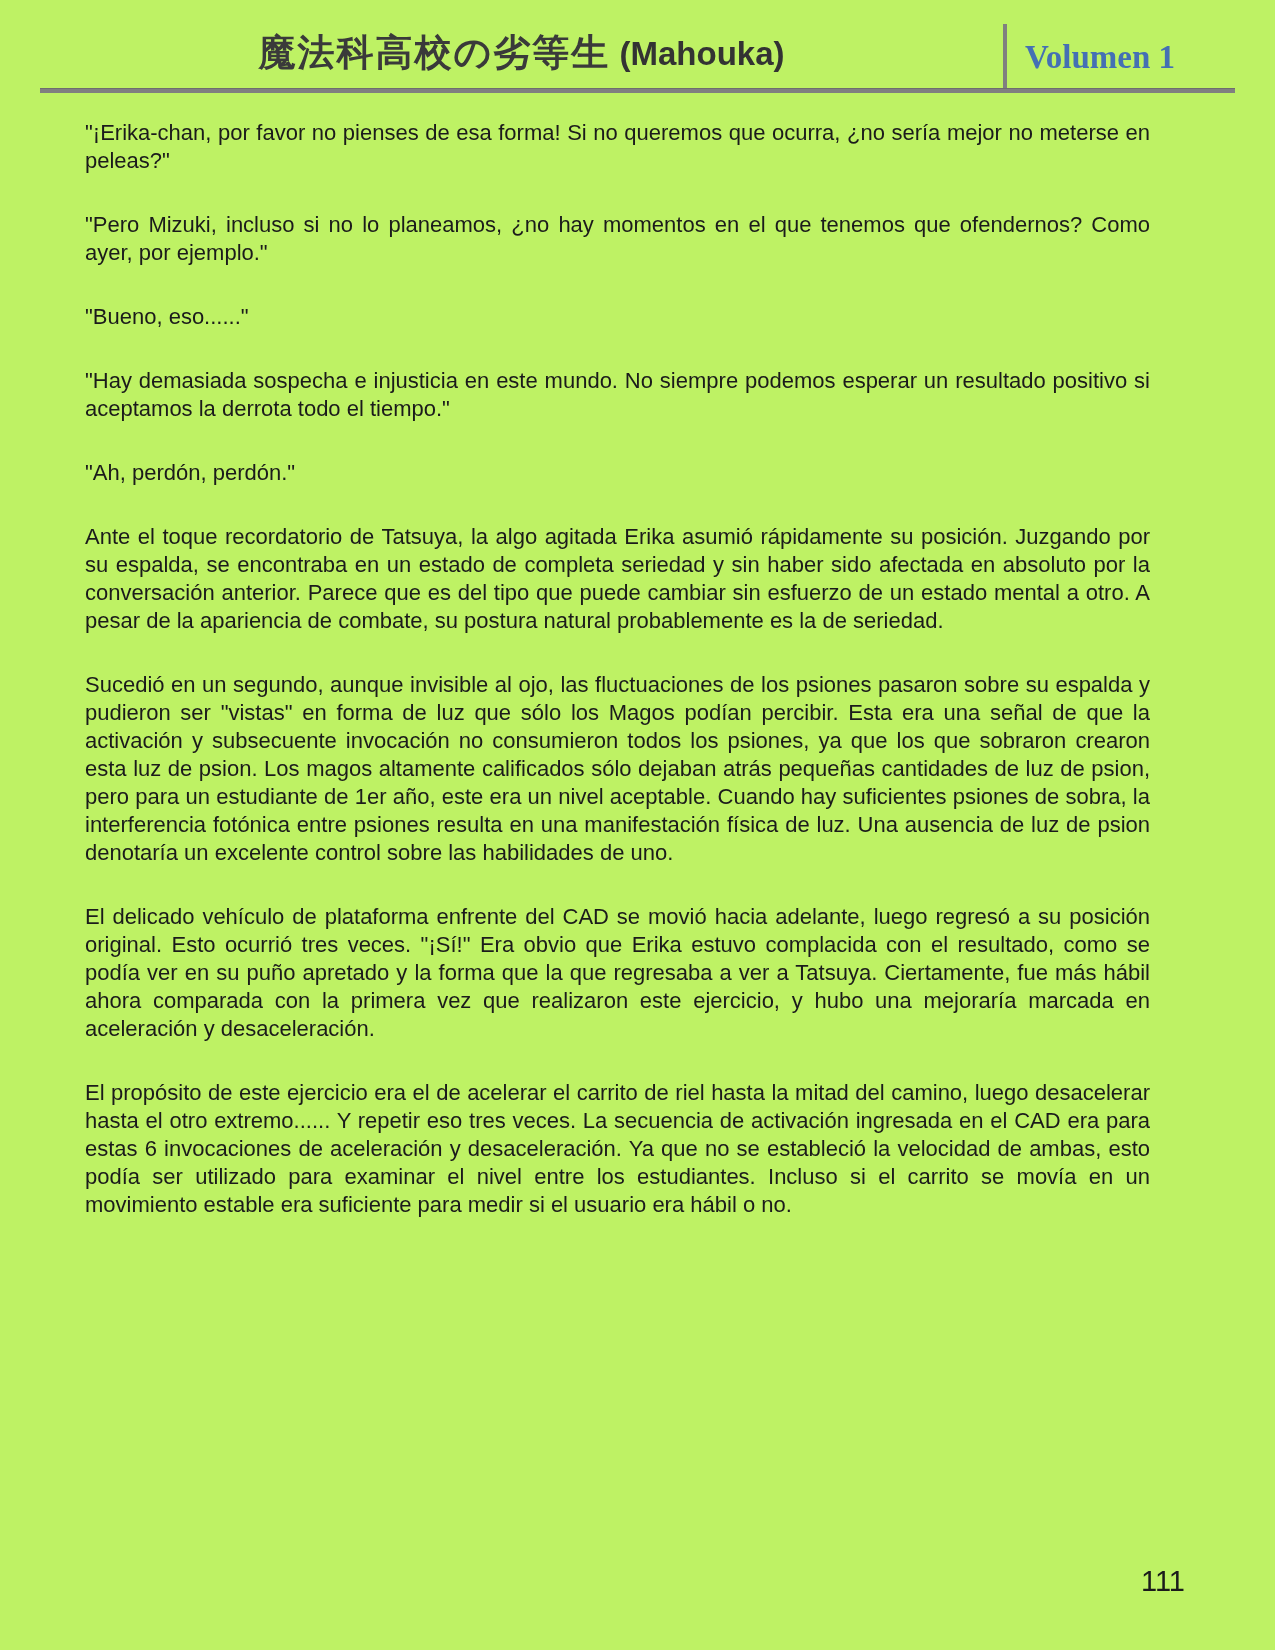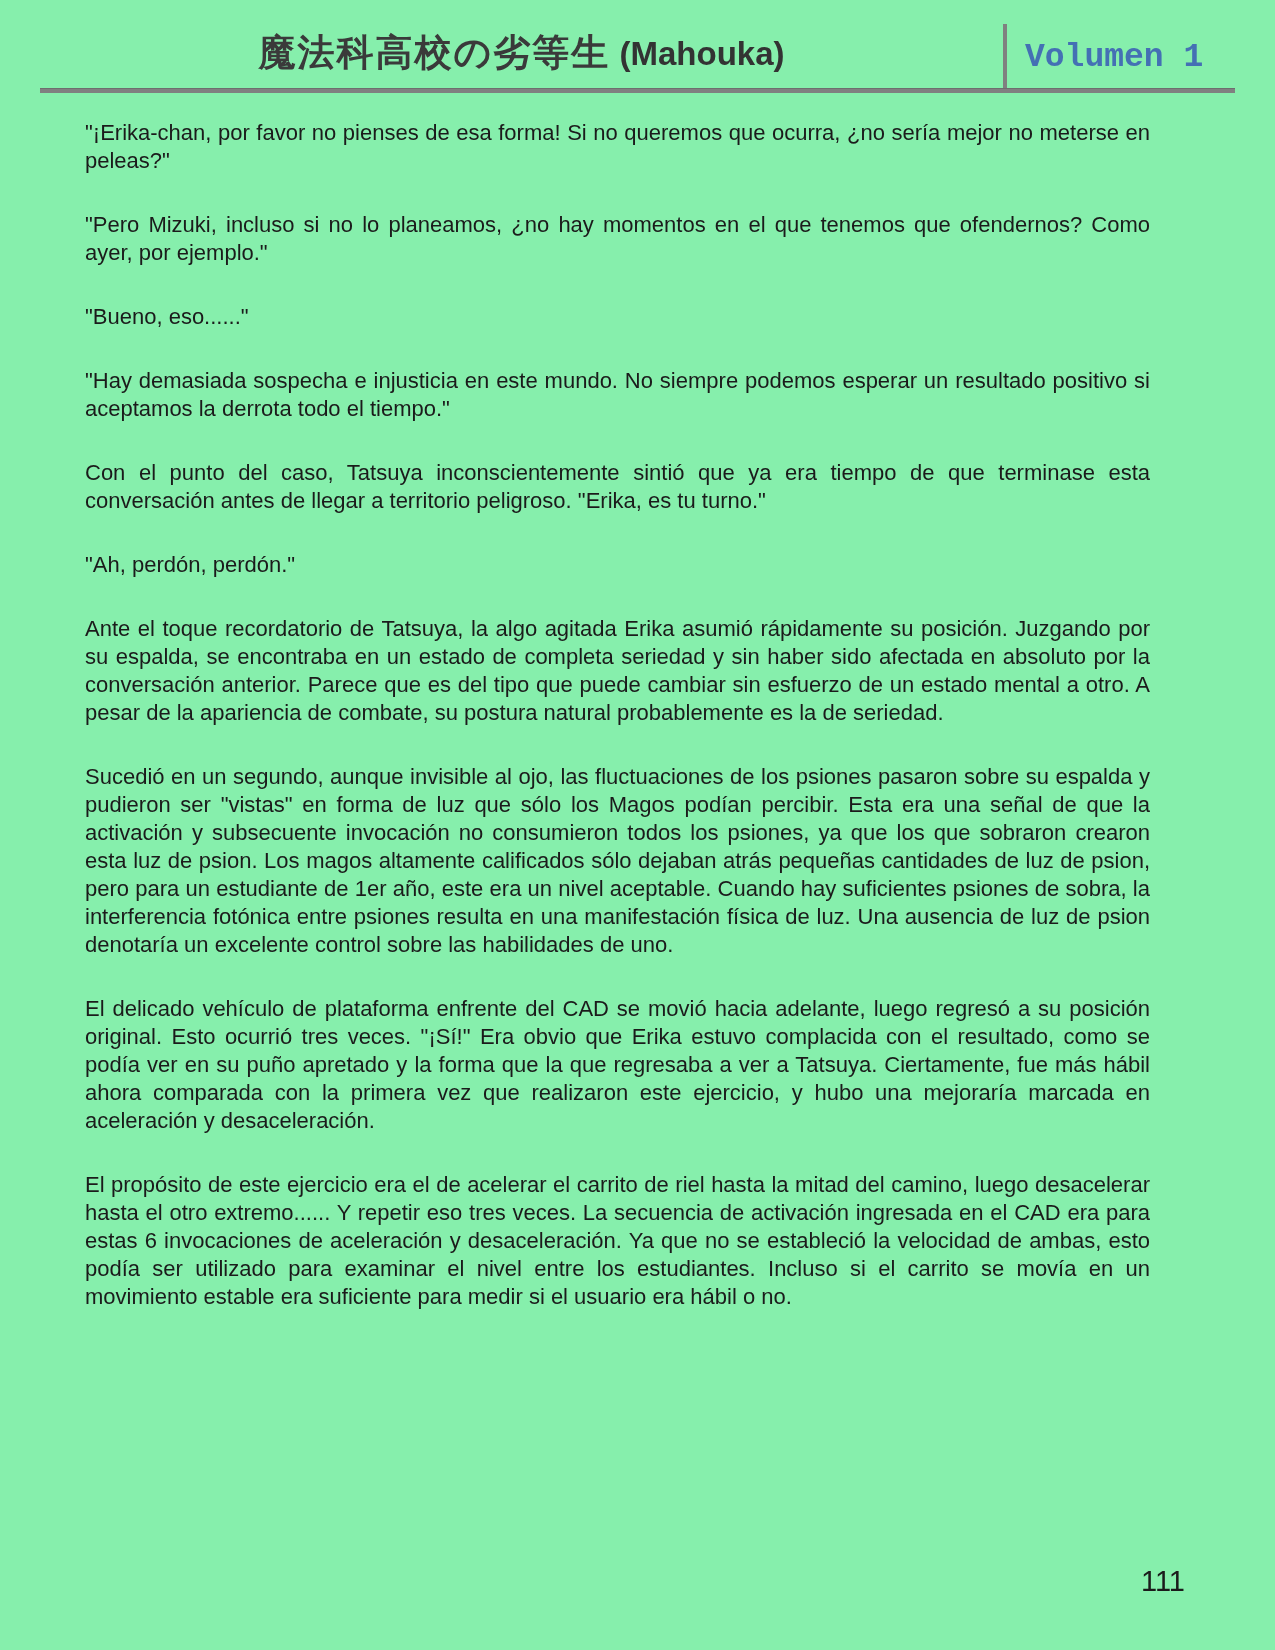--- a/index.html
+++ b/index.html
@@ -11,21 +11,21 @@
   html,body{background:#ffffff;}
   body{
     font-family:"Liberation Sans","DejaVu Sans",sans-serif;
     color:var(--text-color);
   }
   .page{
     position:relative;
     width:1275px;
     height:1650px;
     margin:0 auto;
-    background:#86efac;
+    background:#bef264;
     overflow:hidden;
   }
   
   .header{
     display:flex;
     align-items:flex-end;
     margin:0 40px;
     height:88px;
   }
   .header-title-cell{
@@ -50,21 +50,21 @@
     width:4px;
     height:64px;
     background:var(--rule-gray);
     align-self:flex-end;
   }
   .header-volume-cell{
     width:228px;
     padding:0 0 12px 18px;
   }
   .header-volume{
-    font-family:Liberation Mono, monospace;
+    font-family:Liberation Serif, serif;
     font-weight:700;
     font-size:33px;
     color:var(--volume-blue);
   }
   .header-rule{
     height:5px;
     background:var(--rule-gray);
     margin:0 40px;
     border-top:1px solid #6e6e6e;
   }
@@ -102,21 +102,20 @@
       <span class="header-volume">Volumen 1</span>
     </div>
   </div>
   <div class="header-rule"></div>
 
   <div class="content">
     <p>"¡Erika-chan, por favor no pienses de esa forma! Si no queremos que ocurra, ¿no sería mejor no meterse en peleas?"</p>
     <p>"Pero Mizuki, incluso si no lo planeamos, ¿no hay momentos en el que tenemos que ofendernos? Como ayer, por ejemplo."</p>
     <p>"Bueno, eso......"</p>
     <p>"Hay demasiada sospecha e injusticia en este mundo. No siempre podemos esperar un resultado positivo si aceptamos la derrota todo el tiempo."</p>
-    <p>Con el punto del caso, Tatsuya inconscientemente sintió que ya era tiempo de que terminase esta conversación antes de llegar a territorio peligroso. "Erika, es tu turno."</p>
     <p>"Ah, perdón, perdón."</p>
     <p>Ante el toque recordatorio de Tatsuya, la algo agitada Erika asumió rápidamente su posición. Juzgando por su espalda, se encontraba en un estado de completa seriedad y sin haber sido afectada en absoluto por la conversación anterior. Parece que es del tipo que puede cambiar sin esfuerzo de un estado mental a otro. A pesar de la apariencia de combate, su postura natural probablemente es la de seriedad.</p>
     <p>Sucedió en un segundo, aunque invisible al ojo, las fluctuaciones de los psiones pasaron sobre su espalda y pudieron ser "vistas" en forma de luz que sólo los Magos podían percibir. Esta era una señal de que la activación y subsecuente invocación no consumieron todos los psiones, ya que los que sobraron crearon esta luz de psion. Los magos altamente calificados sólo dejaban atrás pequeñas cantidades de luz de psion, pero para un estudiante de 1er año, este era un nivel aceptable. Cuando hay suficientes psiones de sobra, la interferencia fotónica entre psiones resulta en una manifestación física de luz. Una ausencia de luz de psion denotaría un excelente control sobre las habilidades de uno.</p>
     <p>El delicado vehículo de plataforma enfrente del CAD se movió hacia adelante, luego regresó a su posición original. Esto ocurrió tres veces. "¡Sí!" Era obvio que Erika estuvo complacida con el resultado, como se podía ver en su puño apretado y la forma que la que regresaba a ver a Tatsuya. Ciertamente, fue más hábil ahora comparada con la primera vez que realizaron este ejercicio, y hubo una mejoraría marcada en aceleración y desaceleración.</p>
     <p>El propósito de este ejercicio era el de acelerar el carrito de riel hasta la mitad del camino, luego desacelerar hasta el otro extremo...... Y repetir eso tres veces. La secuencia de activación ingresada en el CAD era para estas 6 invocaciones de aceleración y desaceleración. Ya que no se estableció la velocidad de ambas, esto podía ser utilizado para examinar el nivel entre los estudiantes. Incluso si el carrito se movía en un movimiento estable era suficiente para medir si el usuario era hábil o no.</p>
   </div>
 
   <div class="page-number">111</div>
 
 </div>

